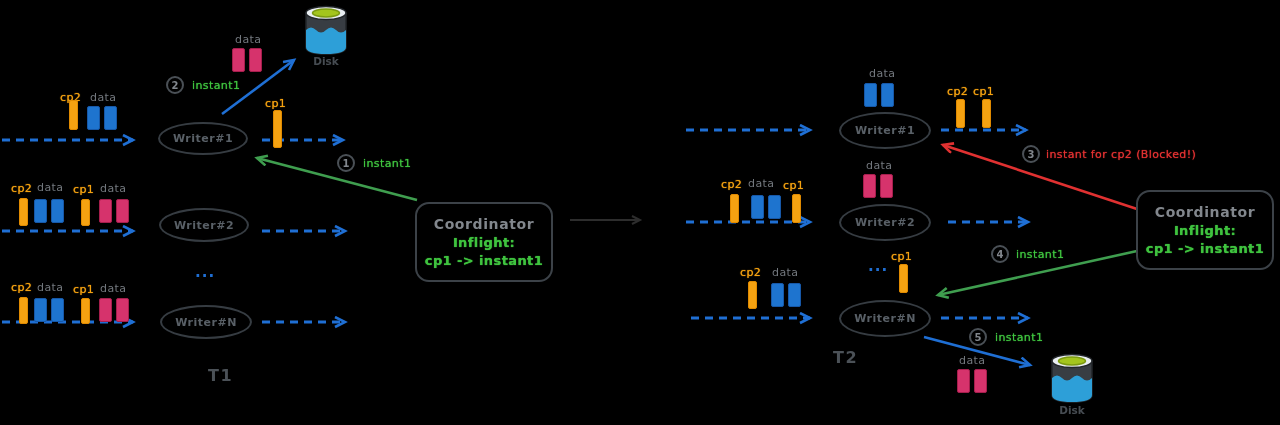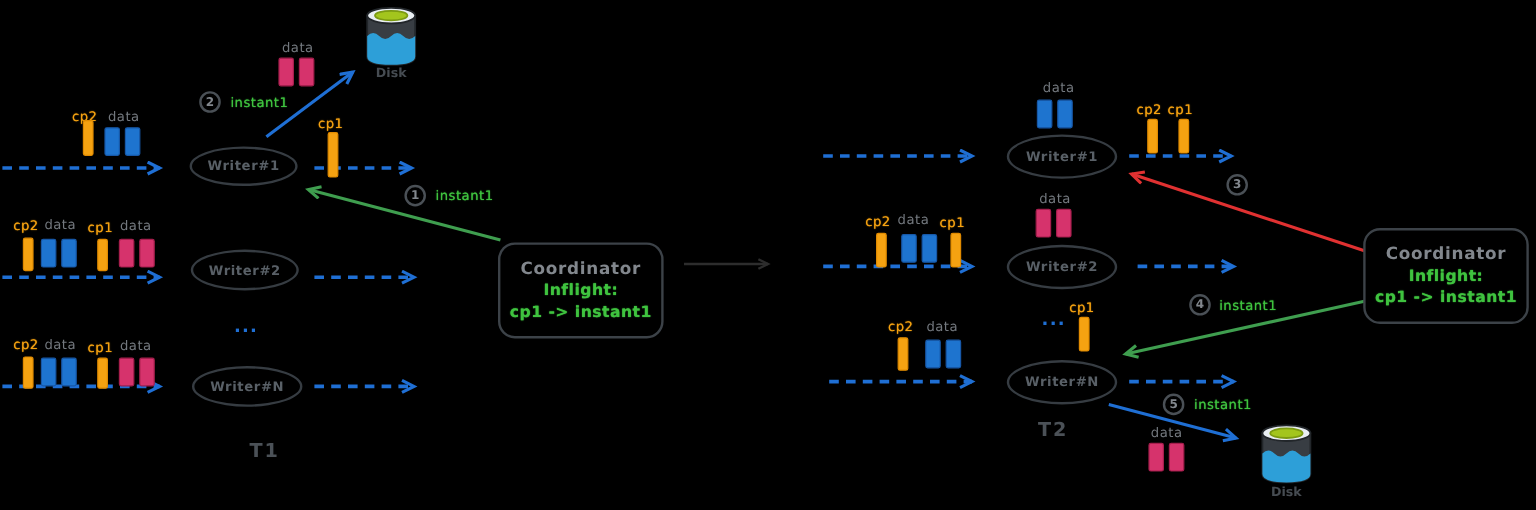--- a/index.html
+++ b/index.html
@@ -165,20 +165,21 @@
   </div>
   <div class="abs ellipse" style="left:839px;top:112px;width:92px;height:37px">
       <span>Writer#1</span>
     </div>
   <div class="abs lbl orange" style="left:947px;top:85px">cp2</div>
   <div class="abs lbl orange" style="left:973px;top:85px">cp1</div>
   <div class="abs bar" style="left:956px;top:99px;height:29px"></div>
   <div class="abs bar" style="left:982px;top:99px;height:29px"></div>
 
   <div class="abs circnum" style="left:1022px;top:145px">3</div>
+  <div class="abs lbl red" style="left:1046px;top:148px">instant for cp2 (Blocked!)</div>
 
   <div class="abs lbl orange" style="left:721px;top:178px">cp2</div>
   <div class="abs bar" style="left:730px;top:194px;height:29px"></div>
   <div class="abs lbl gray" style="left:748px;top:177px">data</div>
   <div class="abs blocks" style="left:751px;top:195px">
     <div class="blk blue"></div>
     <div class="blk blue"></div>
   </div>
   <div class="abs lbl orange" style="left:783px;top:179px">cp1</div>
   <div class="abs bar" style="left:792px;top:194px;height:29px"></div>
@@ -201,21 +202,21 @@
     <div class="blk blue"></div>
     <div class="blk blue"></div>
   </div>
   <div class="abs dots" style="left:868px;top:262px">...</div>
   <div class="abs lbl orange" style="left:891px;top:250px">cp1</div>
   <div class="abs bar" style="left:899px;top:264px;height:29px"></div>
   <div class="abs ellipse" style="left:839px;top:300px;width:92px;height:37px">
       <span>Writer#N</span>
     </div>
 
-  <div class="abs tlabel" style="left:865px;top:348px">T2</div>
+  <div class="abs tlabel" style="left:833px;top:348px">T2</div>
 
   <div class="abs circnum" style="left:969px;top:328px">5</div>
   <div class="abs lbl green" style="left:995px;top:331px">instant1</div>
 
   <div class="abs lbl gray" style="left:959px;top:354px">data</div>
   <div class="abs blocks" style="left:957px;top:369px">
     <div class="blk pink"></div>
     <div class="blk pink"></div>
   </div>
   <svg class="abs" style="left:1048px;top:351px" width="48" height="54" viewBox="0 0 48 54">

